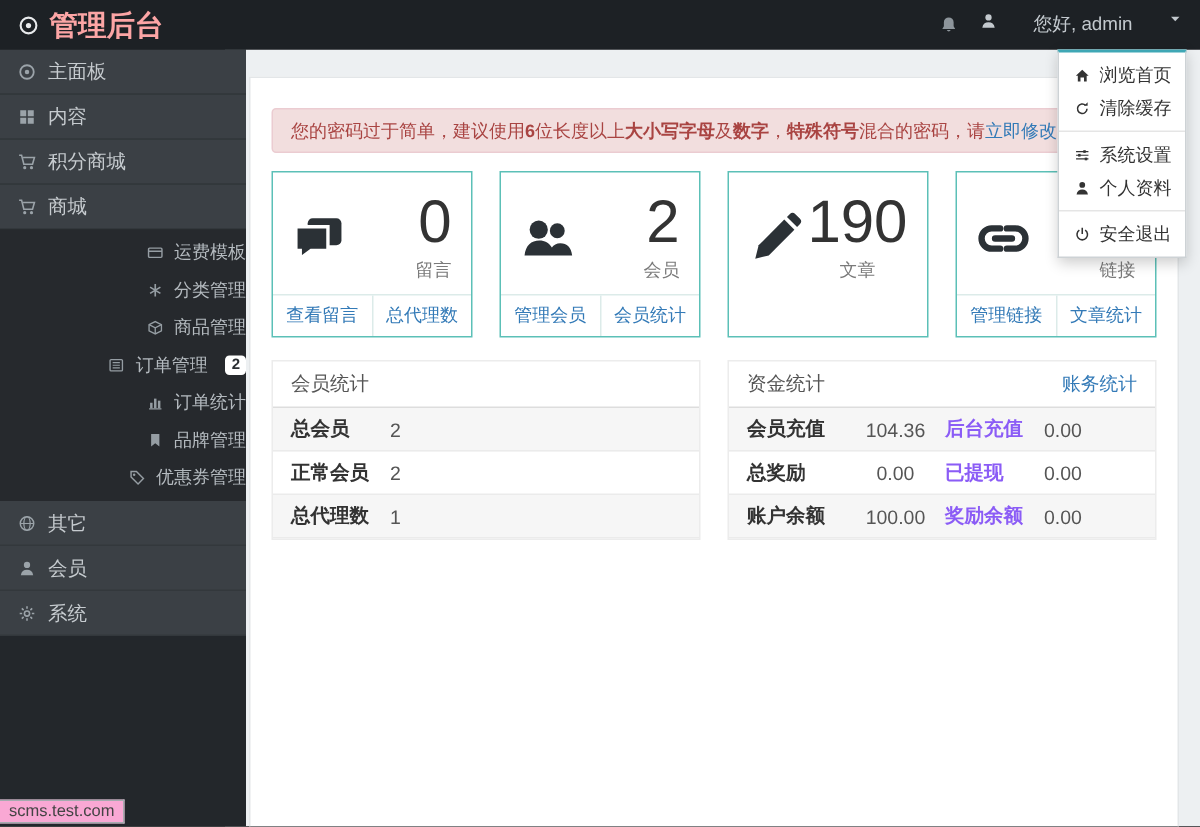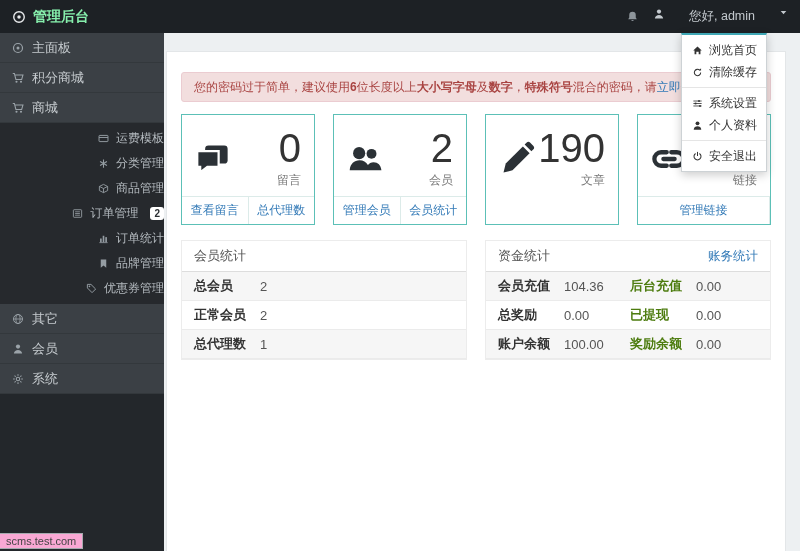--- a/index.html
+++ b/index.html
@@ -2,21 +2,21 @@
 <html><head>
 <meta charset="utf-8">
 <style>
   html,body{margin:0;padding:0;background:#101315;}
   body{font-family:"Liberation Sans","DejaVu Sans",sans-serif;}
   .app{position:relative;width:800px;height:551px;overflow:hidden;background:#23272b;}
 
   
   .navbar{position:absolute;top:0;left:0;width:800px;height:33px;background:#1d2125;
           display:flex;align-items:center;justify-content:space-between;box-sizing:border-box;padding:0 12px;z-index:40;}
-  .brand{display:flex;align-items:center;gap:7px;color:#86efac;font-size:14px;font-weight:bold;cursor:pointer;}
+  .brand{display:flex;align-items:center;gap:7px;color:#fca5a5;font-size:19px;font-weight:bold;cursor:pointer;}
   .brand .icon{font-size:14px;color:#e8eaec;display:inline-flex;}
   .nav-right{display:flex;align-items:center;gap:14px;color:#c3c9ce;font-size:12.5px;}
   .nav-right .bell{font-size:13px;color:#8d959b;display:inline-flex;cursor:pointer;}
   .user-toggle{display:flex;align-items:flex-start;gap:24px;cursor:pointer;}
   .user-toggle .icon{font-size:12px;display:inline-flex;color:#c3c9ce;}
   .user-toggle .caret{font-size:9px;}
 
   
   .sidebar{position:absolute;top:33px;left:0;width:164px;bottom:0;background:#23272b;z-index:10;}
   .sb-item{display:flex;align-items:center;box-sizing:border-box;cursor:pointer;}
@@ -39,42 +39,42 @@
   .alert b{font-weight:bold;}
   .alert a{color:#337ab7;text-decoration:none;cursor:pointer;}
 
   .cards{display:flex;gap:18px;margin-top:12px;}
   .card{flex:1;height:111px;border:1px solid #5cc0b7;background:#fff;box-sizing:border-box;
         display:flex;flex-direction:column;}
   .card-body{flex:1;display:flex;justify-content:space-between;padding:10px 13px 2px;}
   .card-body .icon{font-size:36px;color:#2b3136;display:inline-flex;margin-top:16px;}
   .card-nums{text-align:right;}
   .card-value{font-size:40px;line-height:46px;height:46px;color:#333;}
-  .card-unit{font-size:12px;color:#7a7a7a;margin-top:1px;}
+  .card-unit{font-size:12px;color:#7a7a7a;margin-top:1px;text-align:center;}
   .card-footer{height:27px;border-top:1px solid #dcebe9;display:flex;}
   .card-footer a{flex:1;display:flex;align-items:center;justify-content:center;font-size:12px;
                  color:#337ab7;text-decoration:none;cursor:pointer;}
   .card-footer a:first-child{border-right:1px solid #dcebe9;}
 
   .tables-row{display:flex;gap:18px;margin-top:15px;}
   .stat-table{flex:1;border:1px solid #ececec;background:#fff;}
   .t-header{height:30px;line-height:30px;padding:0 12px;font-size:13px;color:#555;
             border-bottom:1px solid #ddd;display:flex;justify-content:space-between;align-items:center;}
   .t-header a{font-size:12.5px;color:#337ab7;text-decoration:none;cursor:pointer;}
   .t-row{height:28px;display:flex;align-items:center;padding:0 12px;font-size:13px;
          border-bottom:1px solid #ebebeb;color:#555;}
   .t-row:nth-child(odd){background:#f6f6f6;}
   .t-row .lbl{font-weight:bold;color:#333;width:66px;flex-shrink:0;}
   .t-row .val{color:#555;}
-  .t-row.four .val1{flex:1;}
-  .t-row.four .lbl2{font-weight:bold;color:#4d7c0f;width:66px;flex-shrink:0;}
+  .t-row.four .val1{flex:1;text-align:center;}
+  .t-row.four .lbl2{font-weight:bold;color:#8b5cf6;width:66px;flex-shrink:0;}
   .t-row.four .val2{width:62px;}
 
   
-  .dropdown{position:absolute;top:33px;left:681px;width:86px;background:#fff;z-index:100;
+  .dropdown{position:absolute;top:33px;left:705px;width:86px;background:#fff;z-index:100;
             border:1px solid #cdd2d5;border-top:2px solid #3fa7b5;box-shadow:0 3px 9px rgba(0,0,0,.2);
             padding:4px 0;box-sizing:border-box;}
   .dd-item{height:22px;display:flex;align-items:center;gap:6px;padding:0 10px;font-size:12px;
            color:#333;cursor:pointer;white-space:nowrap;}
   .dd-item .icon{font-size:11px;display:inline-flex;color:#333;width:12px;justify-content:center;}
   .dd-divider{height:1px;background:#e5e5e5;margin:4px 0;}
 
   
   .status-tip{position:absolute;left:0;bottom:2px;background:#f9a8d4;border:1px solid #a6abaf;
               border-left:none;padding:1px 6px;font-size:11px;color:#444;z-index:60;}
@@ -123,20 +123,28 @@
   <aside class="sidebar">
     <nav id="sidebar-menu">
         <div class="sb-item sb-top">
           <span class="icon">
             <svg viewBox="0 0 16 16" aria-hidden="true">
               <circle cx="8" cy="8" r="6" fill="none" stroke="currentColor" stroke-width="1.6"></circle>
               <circle cx="8" cy="8" r="2" fill="currentColor"></circle>
             </svg>
           </span>
           <span>主面板</span>
+        </div>
+        <div class="sb-item sb-top">
+          <span class="icon">
+            <svg viewBox="0 0 16 16" aria-hidden="true">
+              <path d="M2 2h5.3v5.3H2zM8.7 2H14v5.3H8.7zM2 8.7h5.3V14H2zM8.7 8.7H14V14H8.7z" fill="currentColor"></path>
+            </svg>
+          </span>
+          <span>内容</span>
         </div>
         <div class="sb-item sb-top">
           <span class="icon">
             <svg viewBox="0 0 16 16" aria-hidden="true">
               <path d="M1 2h2.2l2 8h7.7l1.7-6H4.5" fill="none" stroke="currentColor" stroke-width="1.4"></path>
               <circle cx="6" cy="13" r="1.4" fill="currentColor"></circle>
               <circle cx="12" cy="13" r="1.4" fill="currentColor"></circle>
             </svg>
           </span>
           <span>积分商城</span>
@@ -310,20 +318,21 @@
                   <path d="M7 5H4.5a3 3 0 0 0 0 6H7M9 5h2.5a3 3 0 0 1 0 6H9M5.5 8h5" fill="none" stroke="currentColor" stroke-width="1.9" stroke-linecap="round"></path>
                 </svg>
               </span>
               <div class="card-nums">
                 <div class="card-value"></div>
                 <div class="card-unit">链接</div>
               </div>
             </div>
             <div class="card-footer">
               <a>管理链接</a>
+              <a>文章统计</a>
             </div>
           </div>
         </div>
       <div class="tables-row">
         <section class="stat-table">
           <div class="t-header">
             <span>会员统计</span>
           </div>
           <div id="member-rows">
               <div class="t-row">

